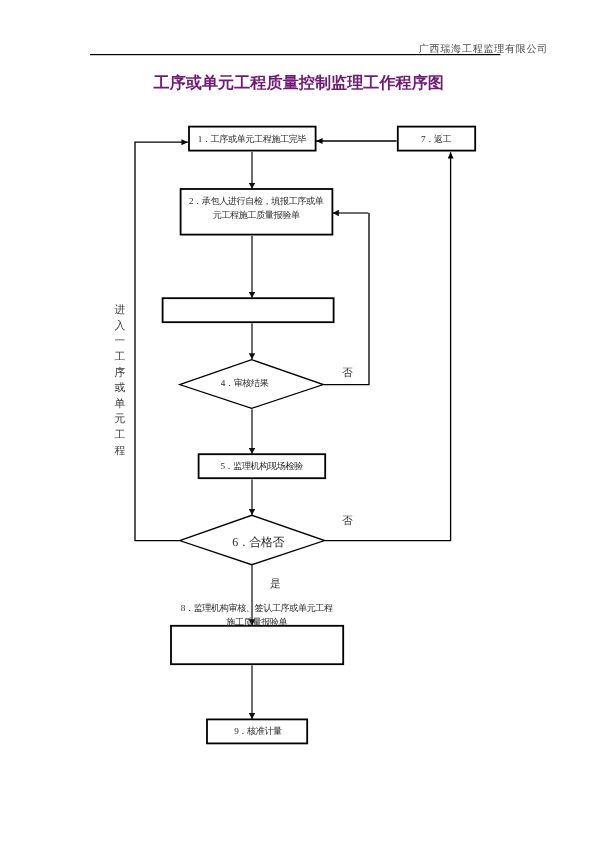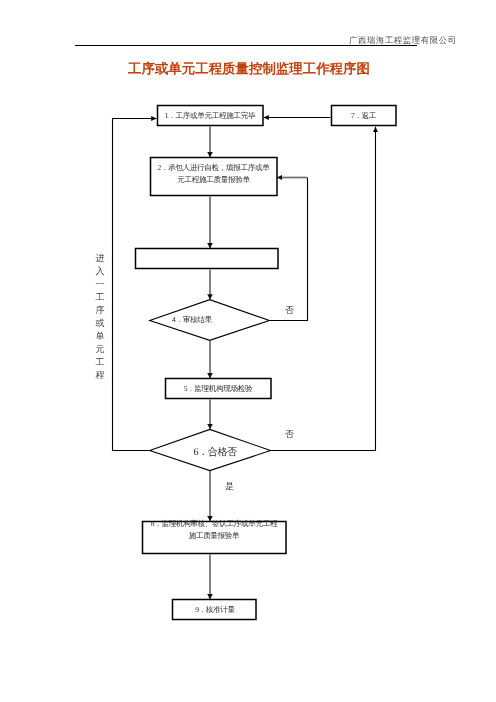--- a/index.html
+++ b/index.html
@@ -2,21 +2,21 @@
 <html><head>
 <meta charset="utf-8">
 <style>
   html,body{margin:0;padding:0;background:#ffffff;}
   body{width:496px;height:702px;position:relative;overflow:hidden;
        font-family:"Liberation Serif",serif;-webkit-font-smoothing:antialiased;text-rendering:geometricPrecision;}
   #page{position:absolute;left:0;top:0;width:496px;height:702px;background:#fff;}
   .hdr{position:absolute;font-size:8.4px;letter-spacing:0.6px;color:#4a4a4a;white-space:nowrap;}
   .hdrline{position:absolute;background:#000;}
   .title{position:absolute;font-family:"Liberation Sans",sans-serif;font-weight:bold;
-         font-size:13.4px;letter-spacing:0.05px;color:#c2410c;white-space:nowrap;}
+         font-size:13.4px;letter-spacing:0.05px;color:#701a75;white-space:nowrap;}
   .box{position:absolute;box-sizing:border-box;
        display:flex;align-items:center;justify-content:center;text-align:center;
        font-size:7.6px;letter-spacing:-0.35px;line-height:12.3px;color:#2b2b2b;white-space:pre;padding-top:1.6px;}
   .box.two{padding-top:0;padding-bottom:4.4px;}
   .lbl{position:absolute;font-size:9px;color:#3a3a3a;}
   .vtext{position:absolute;font-size:9px;color:#3a3a3a;display:flex;
          flex-direction:column;align-items:center;}
   .vtext span{display:block;height:13.05px;line-height:13.05px;}
   #chart{position:absolute;left:0;top:0;}
 </style>
@@ -70,25 +70,25 @@
       <path d="M149.7,320.5 L209.7,299.7 L269.4,320.5 L209.7,340.3 z"></path>
       <path d="M149.7,450.5 L209.8,429.4 L270.5,450.5 L209.8,470.6 z"></path>
     </g>
   </svg>
 
   <div class="box" style="left:157px;top:105px;width:106px;height:20.5px;">1．工序或单元工程施工完毕</div>
   <div class="box two" style="left:150px;top:157px;width:127px;height:39px;">2．承包人进行自检，填报工序或单
 元工程施工质量报验单</div>
   <div class="box" style="left:165px;top:378px;width:106px;height:21px;">5．监理机构现场检验</div>
   <div class="box" style="left:331px;top:105px;width:65px;height:20.5px;">7．返工</div>
-  <div class="box two" style="left:142px;top:521px;width:144px;height:16px;padding-top:3px;padding-bottom:1.4px;">8．监理机构审核、签认工序或单元工程
+  <div class="box two" style="left:142px;top:504px;width:144px;height:16px;padding-top:3px;padding-bottom:1.4px;">8．监理机构审核、签认工序或单元工程
 施工质量报验单</div>
   <div class="box" style="left:172px;top:599px;width:86px;height:20.5px;">9．核准计量</div>
 
-  <div class="lbl" style="left:172px;top:315px;font-size:7.6px;letter-spacing:-0.35px;color:#2b2b2b;">4．审核结果</div>
+  <div class="lbl" style="left:184px;top:315px;font-size:7.6px;letter-spacing:-0.35px;color:#2b2b2b;">4．审核结果</div>
   <div class="lbl" style="left:193.5px;top:445px;font-size:10px;letter-spacing:-0.35px;color:#2b2b2b;">6．合格否</div>
 
   <div class="lbl" style="left:285px;top:303.5px;">否</div>
   <div class="lbl" style="left:285px;top:427.5px;">否</div>
   <div class="lbl" style="left:225px;top:479.5px;">是</div>
 
   <div class="vtext" style="left:95.5px;top:252px;width:9px;">
       <span>进</span>
       <span>入</span>
       <span>一</span>

